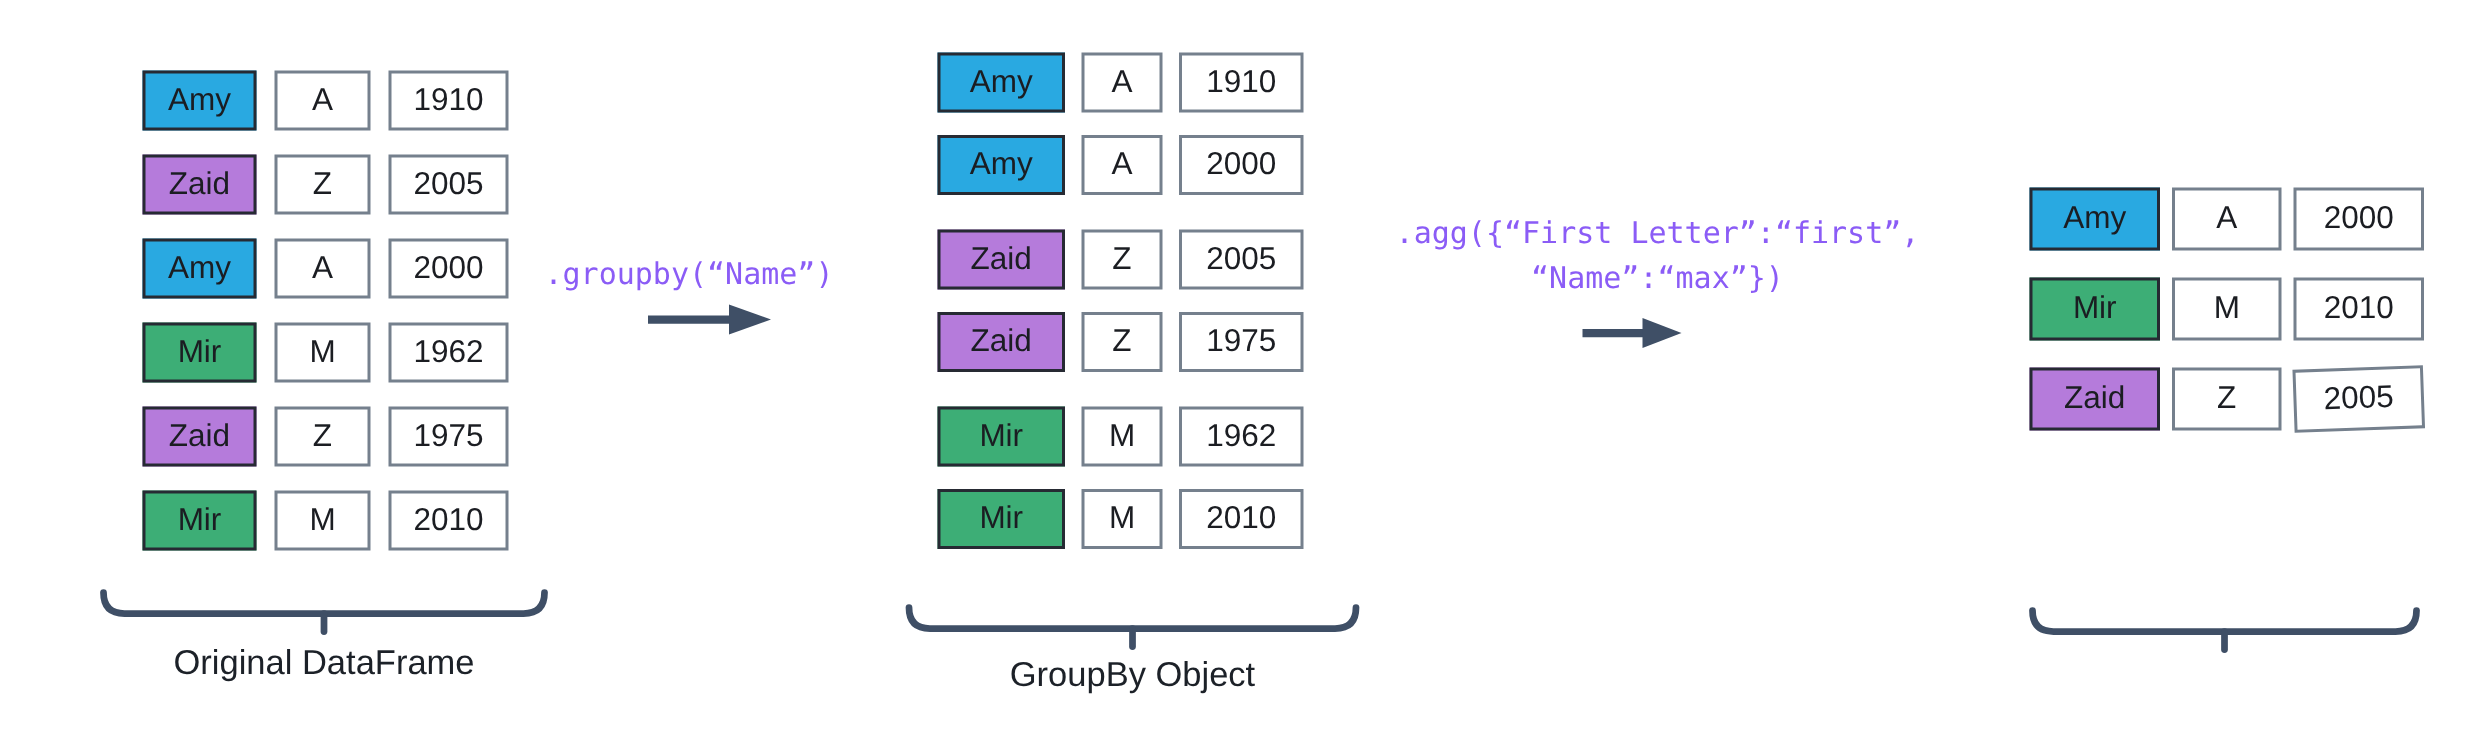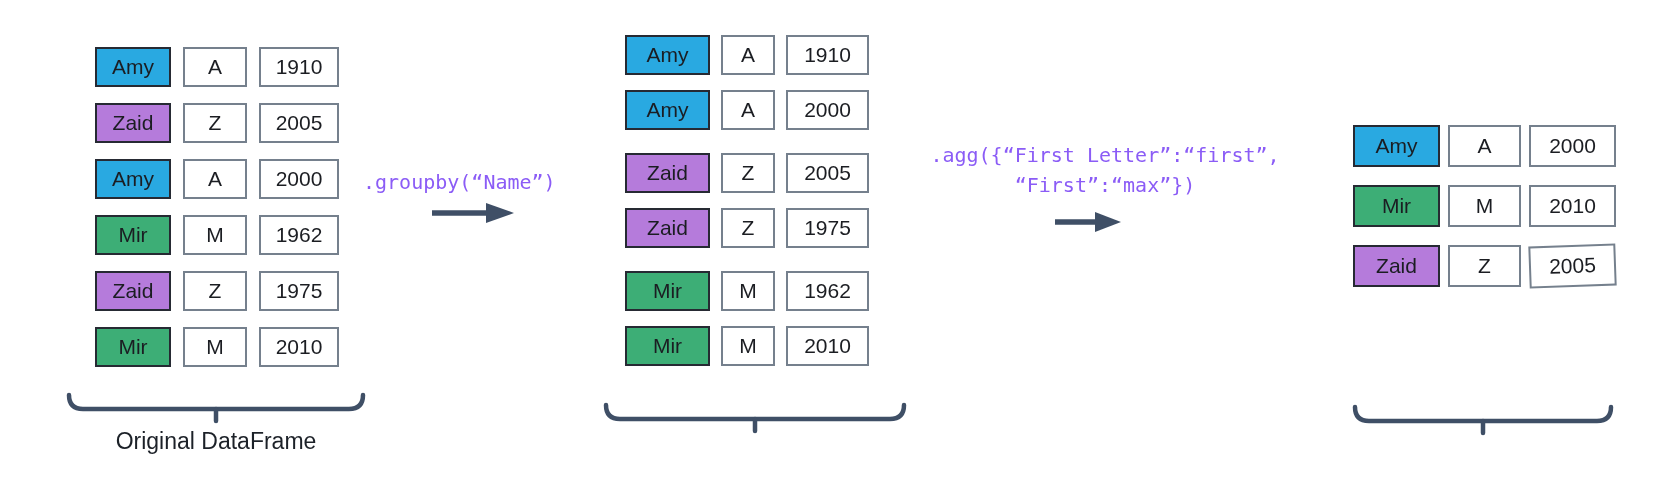--- a/index.html
+++ b/index.html
@@ -142,24 +142,25 @@
         <div class="cell letter">M</div>
         <div class="cell year">2010</div>
       </div>
     </div>
   </div>
 
   <svg class="abs" style="left:603px;top:402px;" width="304" height="32" viewBox="0 0 304 32">
     <path d="M3,3 Q3,17 17,17 H287 Q301,17 301,3" fill="none" stroke="#3F4F66" stroke-width="4.5" stroke-linecap="round"></path>
     <line x1="152" y1="17" x2="152" y2="29" stroke="#3F4F66" stroke-width="4.5" stroke-linecap="round"></line>
   </svg>
+  <div class="abs caption" style="left:605px;top:436px;width:300px;">GroupBy Object</div>
 
   <div class="abs code center" style="left:895px;top:140px;width:420px;">
     <div>.agg({“First Letter”:“first”,</div>
-    <div>“First”:“max”})</div>
+    <div>“Name”:“max”})</div>
   </div>
   <svg class="abs" style="left:1053px;top:208px;" width="70" height="28" viewBox="0 0 70 28">
     <line x1="2" y1="14" x2="44" y2="14" stroke="#3F4F66" stroke-width="5.5"></line>
     <polygon points="42,4 68,14 42,24" fill="#3F4F66"></polygon>
   </svg>
 
   <div class="abs out" style="left:1353px;top:125px;">
     <div class="row">
       <div class="cell name" style="background-color: rgb(41, 169, 225);">Amy</div>
       <div class="cell letter">A</div>

